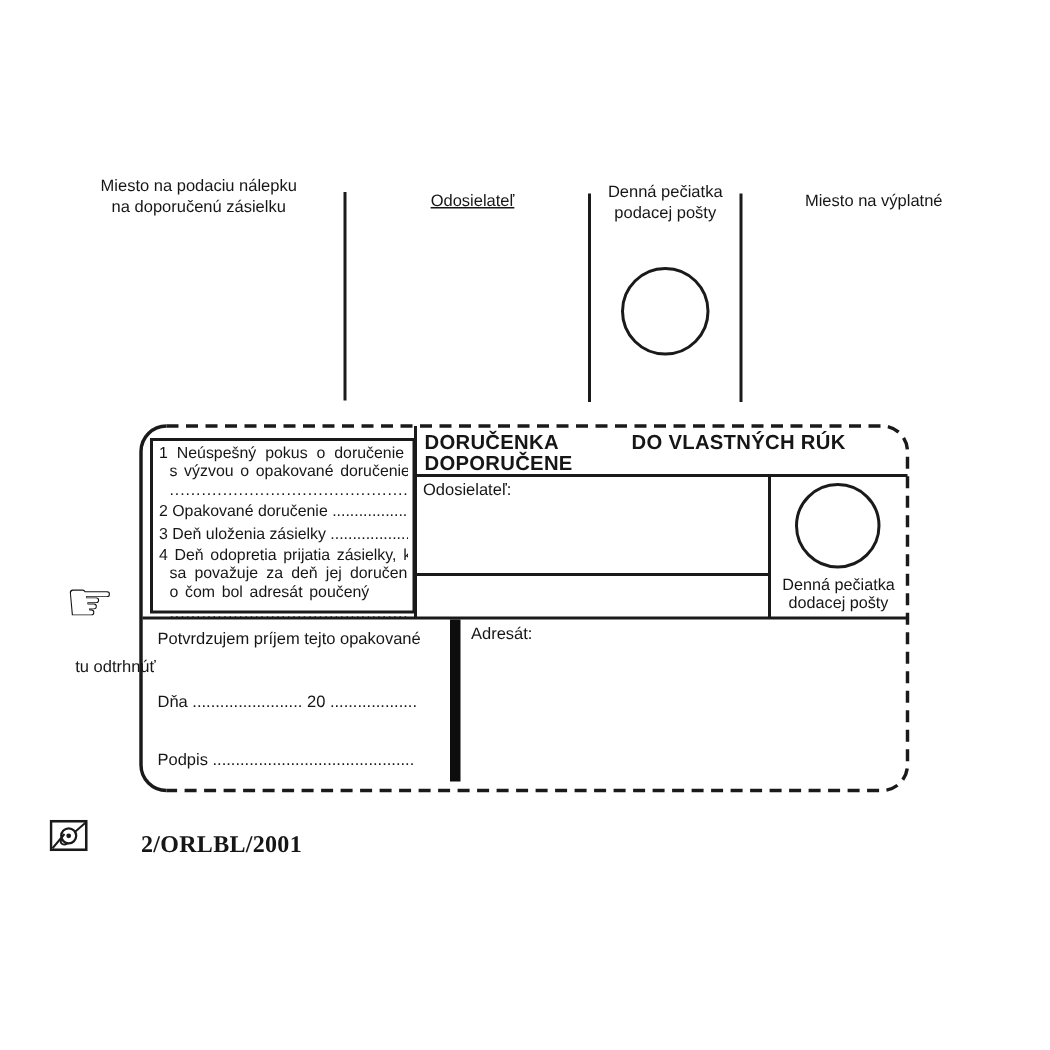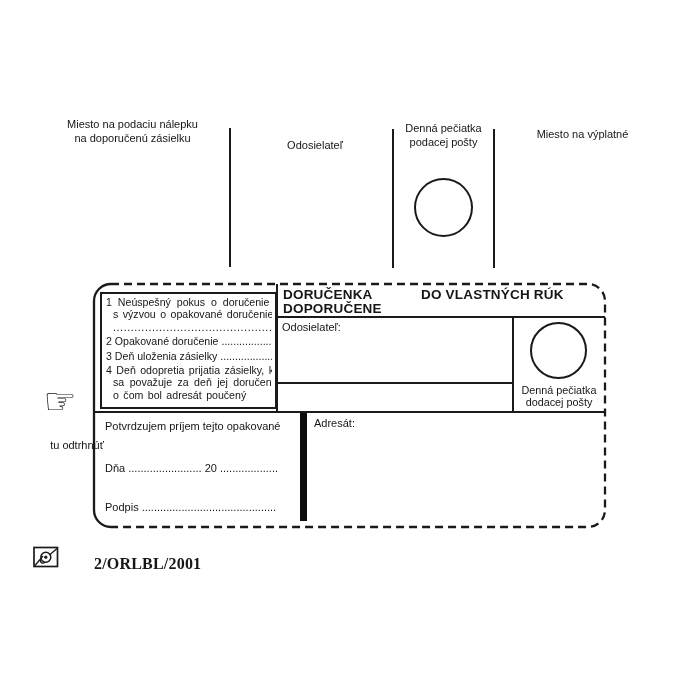--- a/index.html
+++ b/index.html
@@ -40,21 +40,21 @@
 </style>
 </head>
 <body>
 
 <div class="sheet">
 
   <div class="lbl" style="left:40px;top:118px;width:185px;"><span>Miesto na podaciu nálepku</span><br><span>na doporučenú zásielku</span></div>
 
   <div class="vline" style="left:229px;top:128px;height:139px;"></div>
 
-  <div class="lbl" style="left:240px;top:139px;width:150px;">Odosielateľ</div>
+  <div class="lbl" style="left:240px;top:128px;width:150px;text-decoration:underline;">Odosielateľ</div>
 
   <div class="vline" style="left:392px;top:129px;height:139px;"></div>
 
   <div class="lbl" style="left:394px;top:122px;width:99px;"><span>Denná pečiatka</span><br><span>podacej pošty</span></div>
 
   <div class="circle" style="left:414px;top:178px;width:59px;height:59px;"></div>
 
   <div class="vline" style="left:493px;top:129px;height:139px;"></div>
 
   <div class="lbl" style="left:500px;top:128px;width:165px;">Miesto na výplatné</div>

